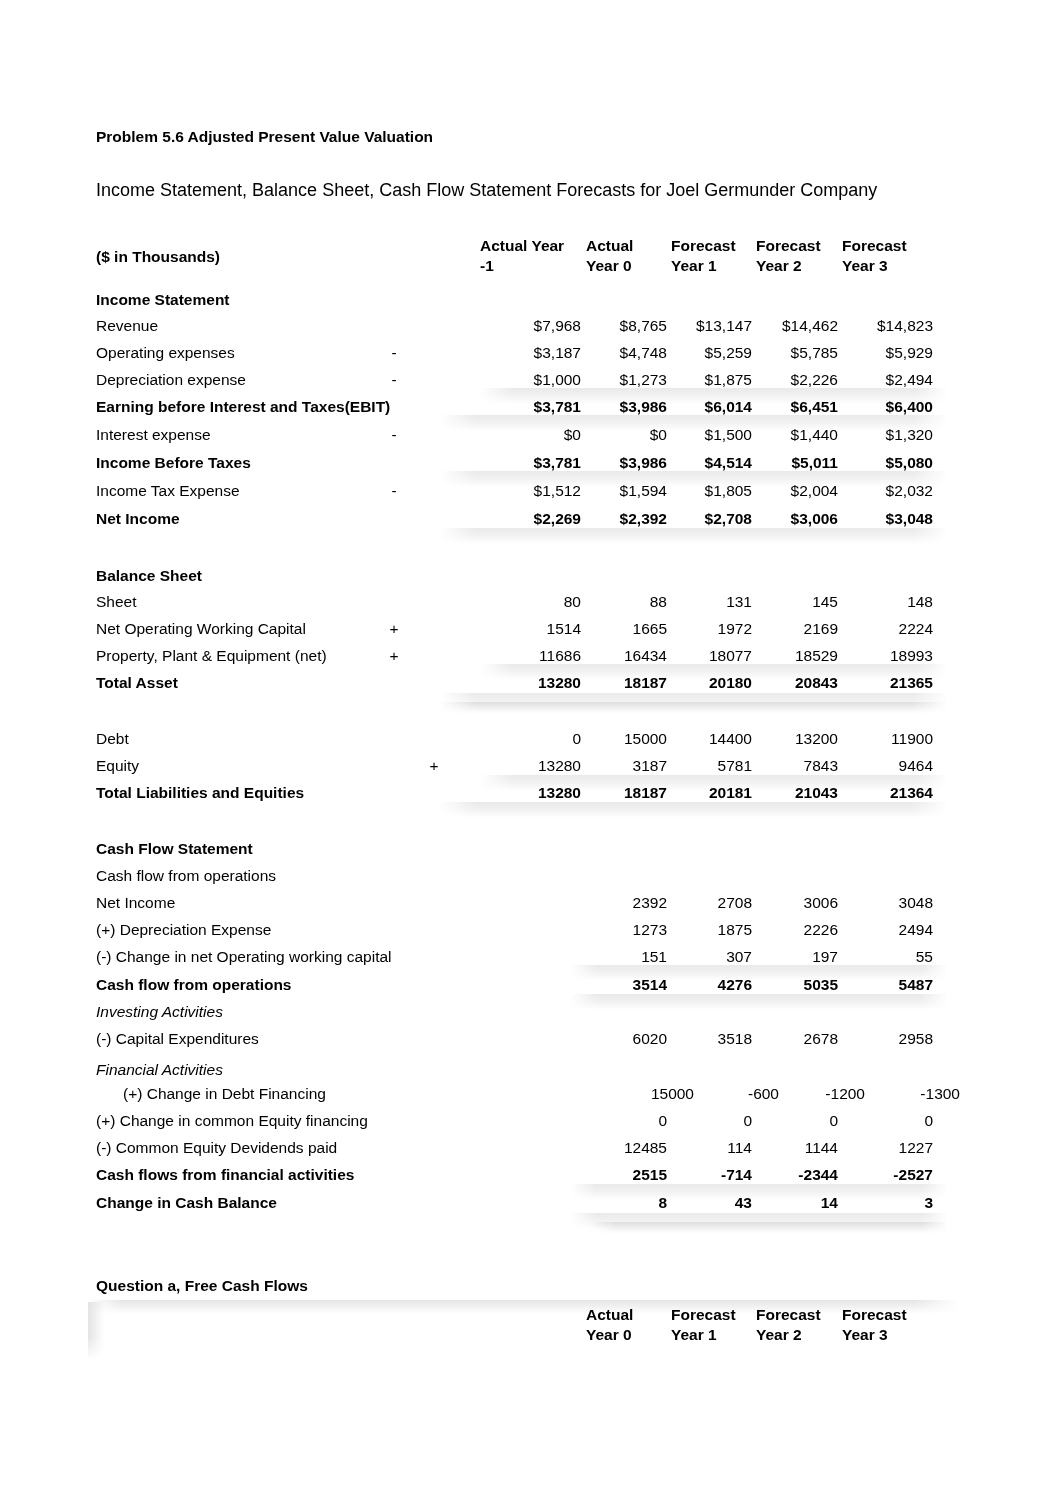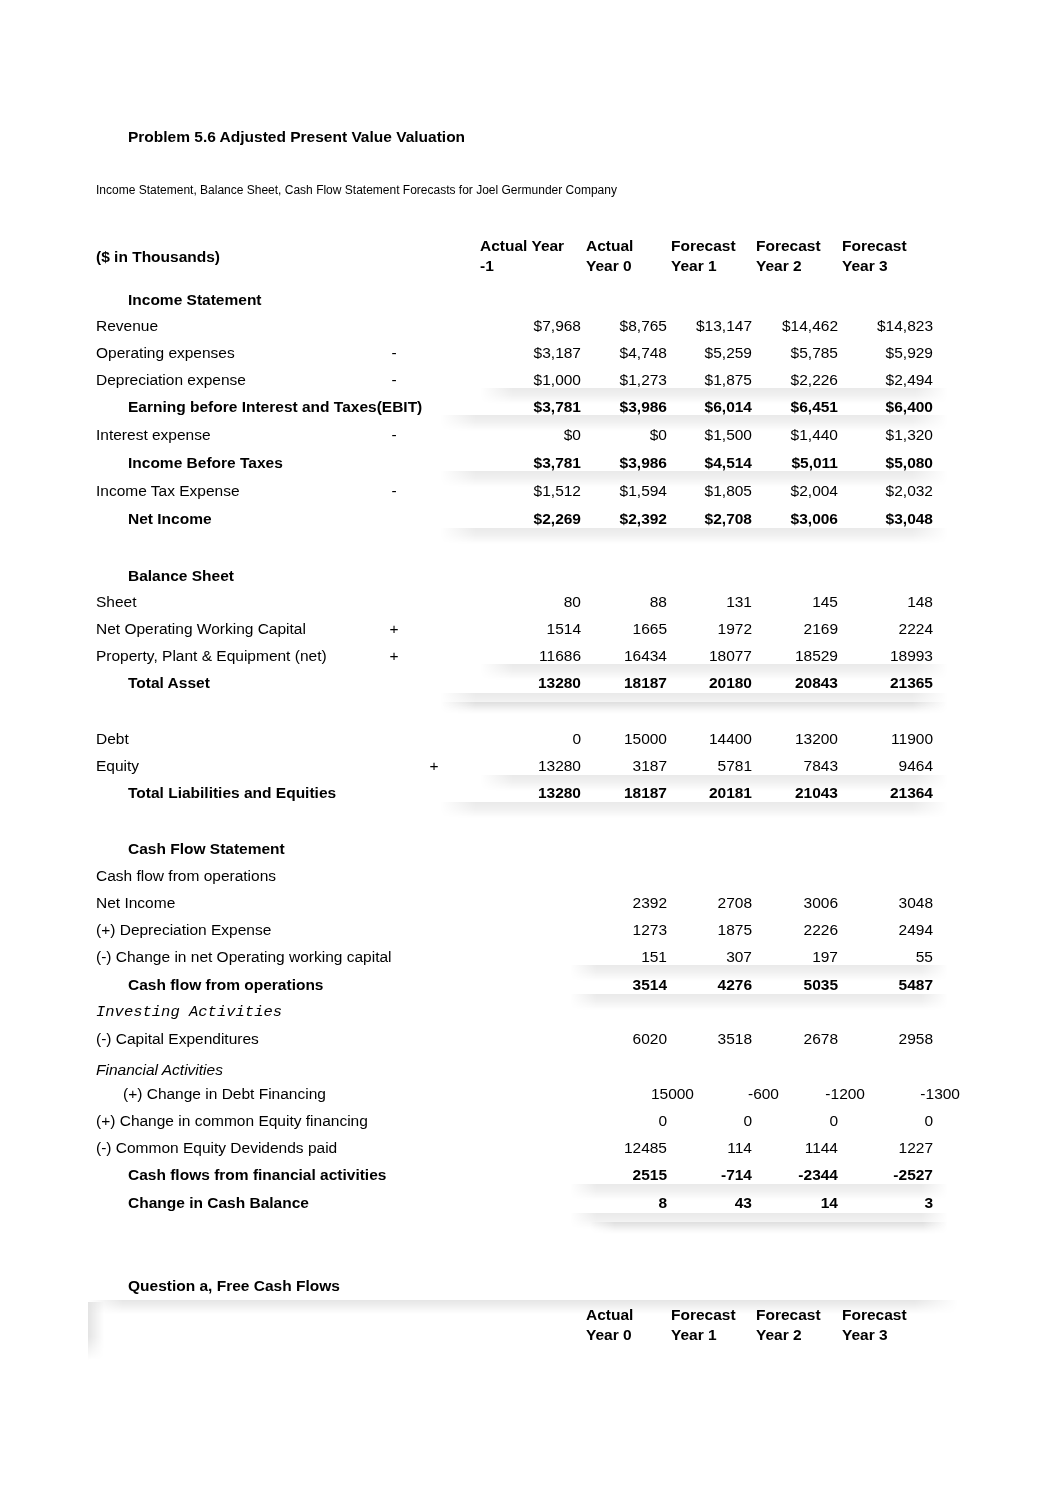--- a/index.html
+++ b/index.html
@@ -23,33 +23,33 @@
     height: 1506px;
   }
 
   
   .tx {
     position: absolute;
     white-space: nowrap;
     font-size: 15.5px;
     line-height: 20px;
   }
-  .bold { font-weight: bold; margin-left: 32px; }
+  .bold { font-weight: bold; }
   .ital { font-style: italic; }
 
   #doc-title {
     left: 96px;
     top: 127px;
     font-size: 15.5px;
     font-weight: bold;
   }
   #doc-subtitle {
     left: 96px;
     top: 180px;
-    font-size: 12px;
+    font-size: 18px;
   }
 
   
   .row {
     position: absolute;
     left: 96px;
     width: 860px;
     height: 27px;
   }
   .label {
@@ -392,21 +392,21 @@
   <div class="row" style="top:973px;">
     <span class="label bold">Cash flow from operations</span>
     <span class="num c2 bold">3514</span>
     <span class="num c3 bold">4276</span>
     <span class="num c4 bold">5035</span>
     <span class="num c5 bold">5487</span>
   </div>
 
   <div class="shadow" style="top:994px; left:570px; width:378px;"></div>
 
-  <div class="row" style="top:1000px;font-family:Liberation Mono, monospace;">
+  <div class="row" style="top:1000px;">
     <span class="label ital">Investing Activities</span>
   </div>
 
   <div class="row" style="top:1027px;">
     <span class="label">(-) Capital Expenditures</span>
     <span class="num c2">6020</span>
     <span class="num c3">3518</span>
     <span class="num c4">2678</span>
     <span class="num c5">2958</span>
   </div>

